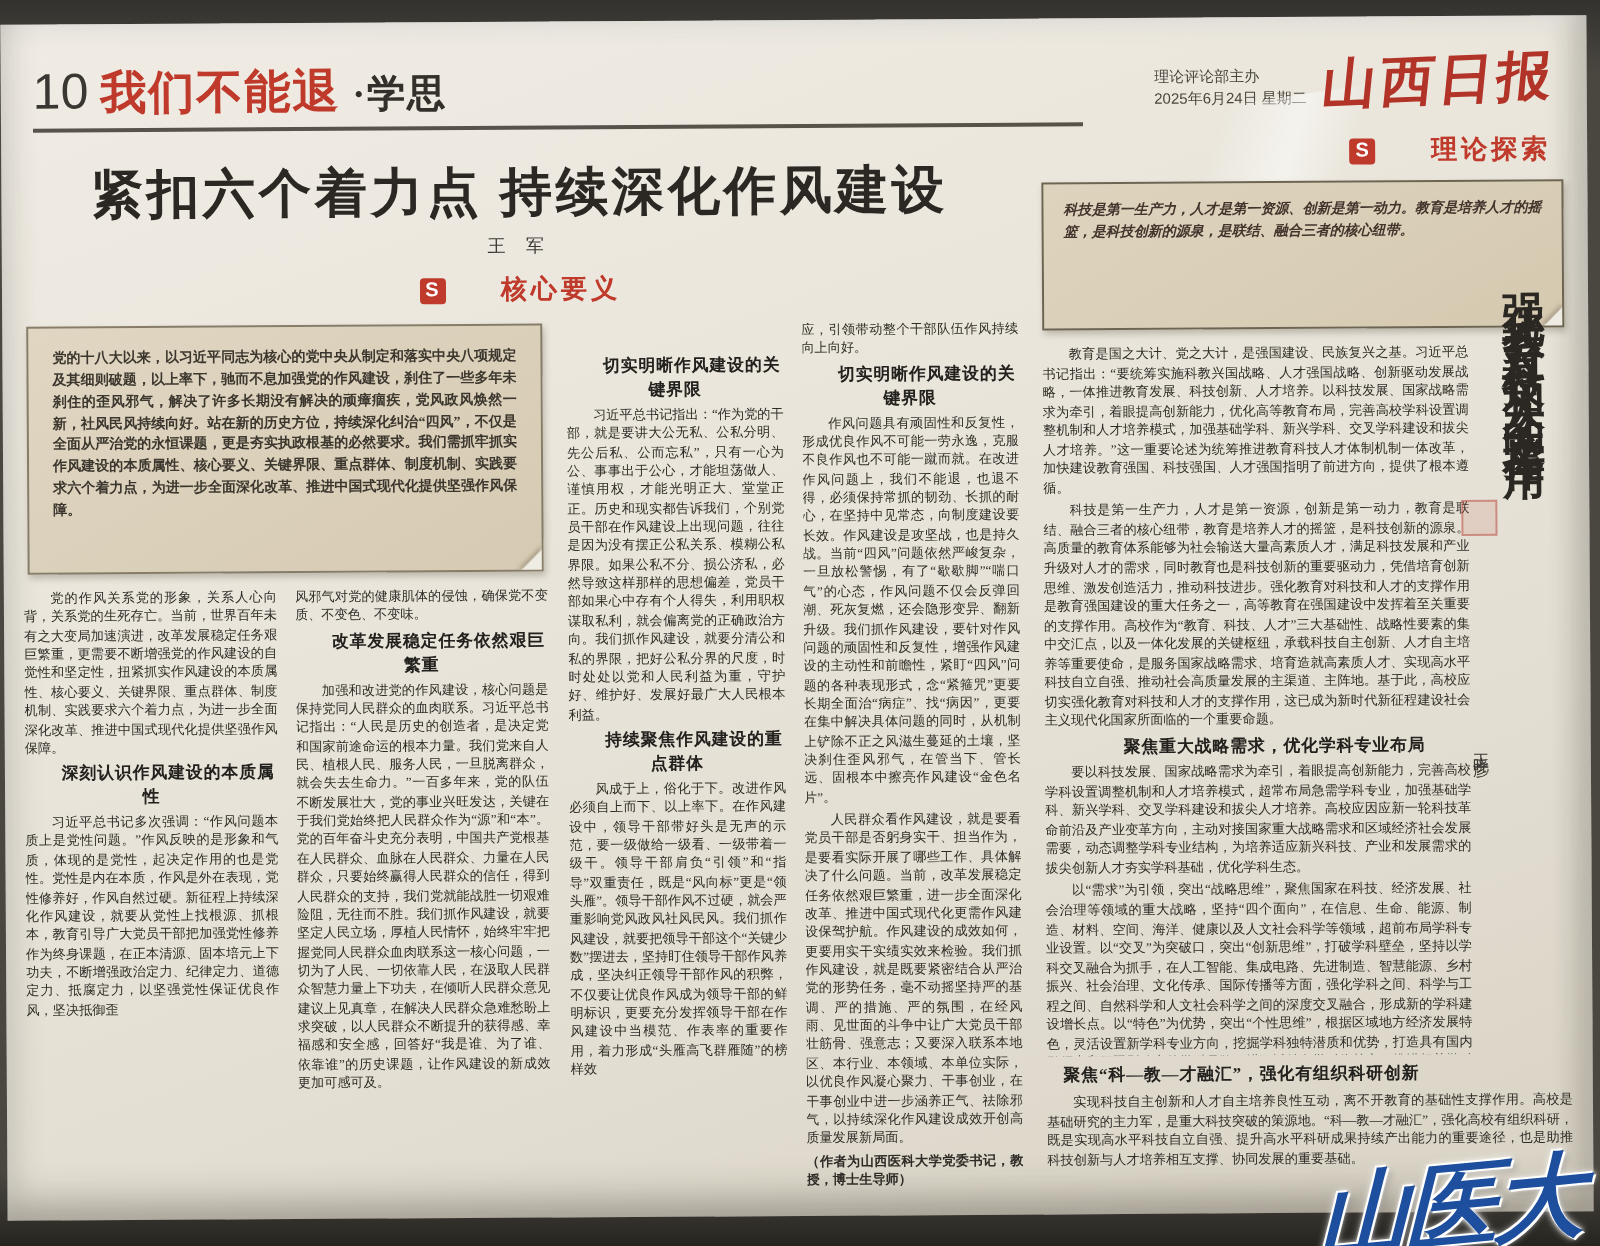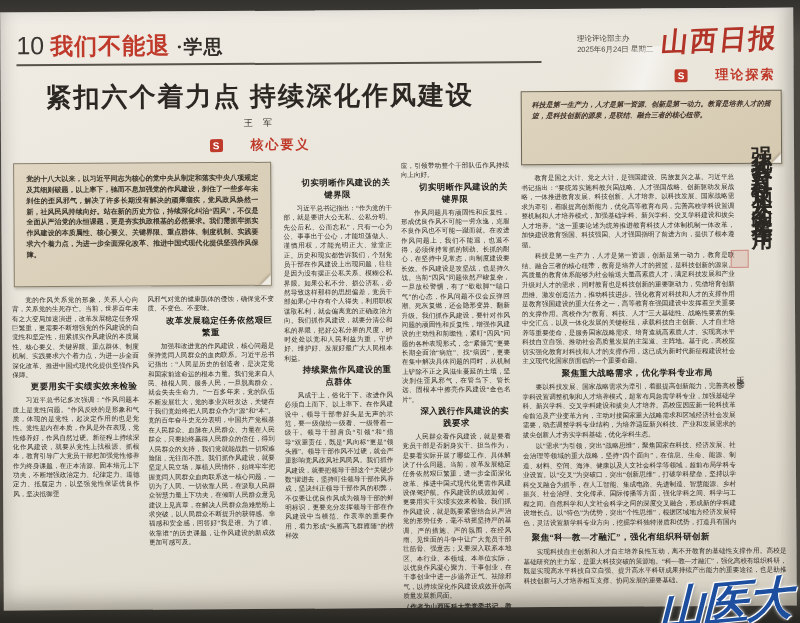--- a/index.html
+++ b/index.html
@@ -115,21 +115,21 @@
 
       <div class="art-body">
         <div class="half-l">
           <div class="qbox">
             <span>党的十八大以来，以习近平同志为核心的党中央从制定和落实中央八项规定及其细则破题，以上率下，驰而不息加强党的作风建设，刹住了一些多年未刹住的歪风邪气，解决了许多长期没有解决的顽瘴痼疾，党风政风焕然一新，社风民风持续向好。站在新的历史方位，持续深化纠治“四风”，不仅是全面从严治党的永恒课题，更是夯实执政根基的必然要求。我们需抓牢抓实作风建设的本质属性、核心要义、关键界限、重点群体、制度机制、实践要求六个着力点，为进一步全面深化改革、推进中国式现代化提供坚强作风保障。</span>
             <span class="fold"></span>
           </div>
           <div class="cols2">
             <div class="ncol">
               <p>党的作风关系党的形象，关系人心向背，关系党的生死存亡。当前，世界百年未有之大变局加速演进，改革发展稳定任务艰巨繁重，更需要不断增强党的作风建设的自觉性和坚定性，扭紧抓实作风建设的本质属性、核心要义、关键界限、重点群体、制度机制、实践要求六个着力点，为进一步全面深化改革、推进中国式现代化提供坚强作风保障。</p>
-              <p class="subhead">更要用实干实绩实效来检验</p>
+              <p class="subhead">深刻认识作风建设的本质属性</p>
               <p>习近平总书记多次强调：“作风问题本质上是党性问题。”作风反映的是形象和气质，体现的是党性，起决定作用的也是党性。党性是内在本质，作风是外在表现，党性修养好，作风自然过硬。新征程上持续深化作风建设，就要从党性上找根源、抓根本，教育引导广大党员干部把加强党性修养作为终身课题，在正本清源、固本培元上下功夫，不断增强政治定力、纪律定力、道德定力、抵腐定力，以坚强党性保证优良作风，坚决抵御歪</p>
             </div>
             <div class="ncol">
               <p class="cont">风邪气对党的健康肌体的侵蚀，确保党不变质、不变色、不变味。</p>
               <p class="subhead">改革发展稳定任务依然艰巨繁重</p>
               <p>加强和改进党的作风建设，核心问题是保持党同人民群众的血肉联系。习近平总书记指出：“人民是历史的创造者，是决定党和国家前途命运的根本力量。我们党来自人民、植根人民、服务人民，一旦脱离群众，就会失去生命力。”一百多年来，党的队伍不断发展壮大，党的事业兴旺发达，关键在于我们党始终把人民群众作为“源”和“本”。党的百年奋斗史充分表明，中国共产党根基在人民群众、血脉在人民群众、力量在人民群众，只要始终赢得人民群众的信任，得到人民群众的支持，我们党就能战胜一切艰难险阻，无往而不胜。我们抓作风建设，就要坚定人民立场，厚植人民情怀，始终牢牢把握党同人民群众血肉联系这一核心问题，一切为了人民、一切依靠人民，在汲取人民群众智慧力量上下功夫，在倾听人民群众意见建议上见真章，在解决人民群众急难愁盼上求突破，以人民群众不断提升的获得感、幸福感和安全感，回答好“我是谁、为了谁、依靠谁”的历史课题，让作风建设的新成效更加可感可及。</p>
             </div>
           </div>
         </div>
 
@@ -137,21 +137,20 @@
           <div class="ncol">
             <p class="subhead" style="margin-top:16px">切实明晰作风建设的关键界限</p>
             <p>习近平总书记指出：“作为党的干部，就是要讲大公无私、公私分明、先公后私、公而忘私”，只有一心为公、事事出于公心，才能坦荡做人、谨慎用权，才能光明正大、堂堂正正。历史和现实都告诉我们，个别党员干部在作风建设上出现问题，往往是因为没有摆正公私关系、模糊公私界限。如果公私不分、损公济私，必然导致这样那样的思想偏差，党员干部如果心中存有个人得失，利用职权谋取私利，就会偏离党的正确政治方向。我们抓作风建设，就要分清公和私的界限，把好公私分界的尺度，时时处处以党和人民利益为重，守护好、维护好、发展好最广大人民根本利益。</p>
             <p class="subhead">持续聚焦作风建设的重点群体</p>
             <p>风成于上，俗化于下。改进作风必须自上而下、以上率下。在作风建设中，领导干部带好头是无声的示范，要一级做给一级看、一级带着一级干。领导干部肩负“引领”和“指导”双重责任，既是“风向标”更是“领头雁”。领导干部作风不过硬，就会严重影响党风政风社风民风。我们抓作风建设，就要把领导干部这个“关键少数”摆进去，坚持盯住领导干部作风养成，坚决纠正领导干部作风的积弊，不仅要让优良作风成为领导干部的鲜明标识，更要充分发挥领导干部在作风建设中当模范、作表率的重要作用，着力形成“头雁高飞群雁随”的榜样效</p>
           </div>
           <div class="ncol">
             <p class="cont">应，引领带动整个干部队伍作风持续向上向好。</p>
             <p class="subhead">切实明晰作风建设的关键界限</p>
             <p>作风问题具有顽固性和反复性，形成优良作风不可能一劳永逸，克服不良作风也不可能一蹴而就。在改进作风问题上，我们不能退，也退不得，必须保持常抓的韧劲、长抓的耐心，在坚持中见常态，向制度建设要长效。作风建设是攻坚战，也是持久战。当前“四风”问题依然严峻复杂，一旦放松警惕，有了“歇歇脚”“喘口气”的心态，作风问题不仅会反弹回潮、死灰复燃，还会隐形变异、翻新升级。我们抓作风建设，要针对作风问题的顽固性和反复性，增强作风建设的主动性和前瞻性，紧盯“四风”问题的各种表现形式，念“紧箍咒”更要长期全面治“病症”、找“病因”，更要在集中解决具体问题的同时，从机制上铲除不正之风滋生蔓延的土壤，坚决刹住歪风邪气，在管当下、管长远、固根本中擦亮作风建设“金色名片”。</p>
-            <p class="subhead">深入践行作风建设的实践要求</p>
             <p>人民群众看作风建设，就是要看党员干部是否躬身实干、担当作为，是要看实际开展了哪些工作、具体解决了什么问题。当前，改革发展稳定任务依然艰巨繁重，进一步全面深化改革、推进中国式现代化更需作风建设保驾护航。作风建设的成效如何，更要用实干实绩实效来检验。我们抓作风建设，就是既要紧密结合从严治党的形势任务，毫不动摇坚持严的基调、严的措施、严的氛围，在经风雨、见世面的斗争中让广大党员干部壮筋骨、强意志；又要深入联系本地区、本行业、本领域、本单位实际，以优良作风凝心聚力、干事创业，在干事创业中进一步涵养正气、祛除邪气，以持续深化作风建设成效开创高质量发展新局面。</p>
             <p class="author-note">（作者为山西医科大学党委书记，教授，博士生导师）</p>
           </div>
         </div>
       </div>
     </div>
 
     <div class="right-sec">
       <div class="badge-row right">
         <span class="badge-s">S</span>

